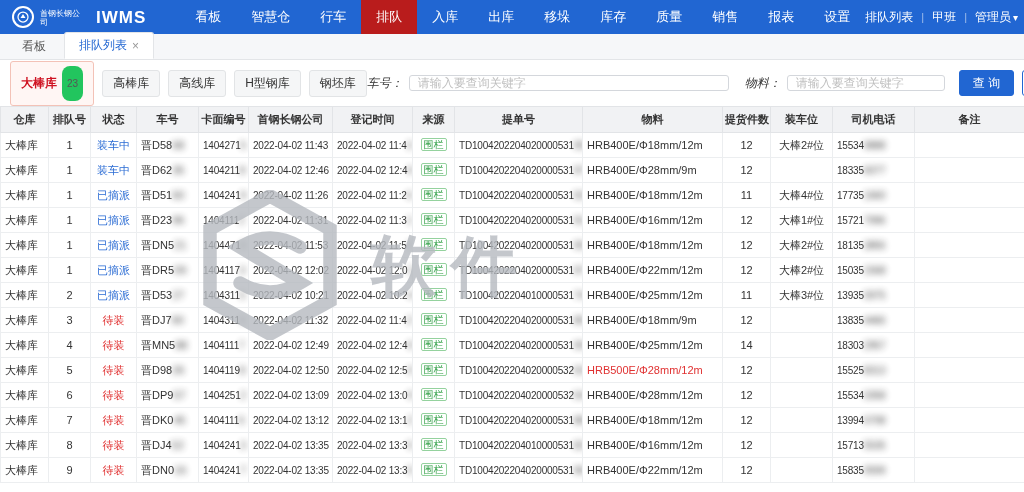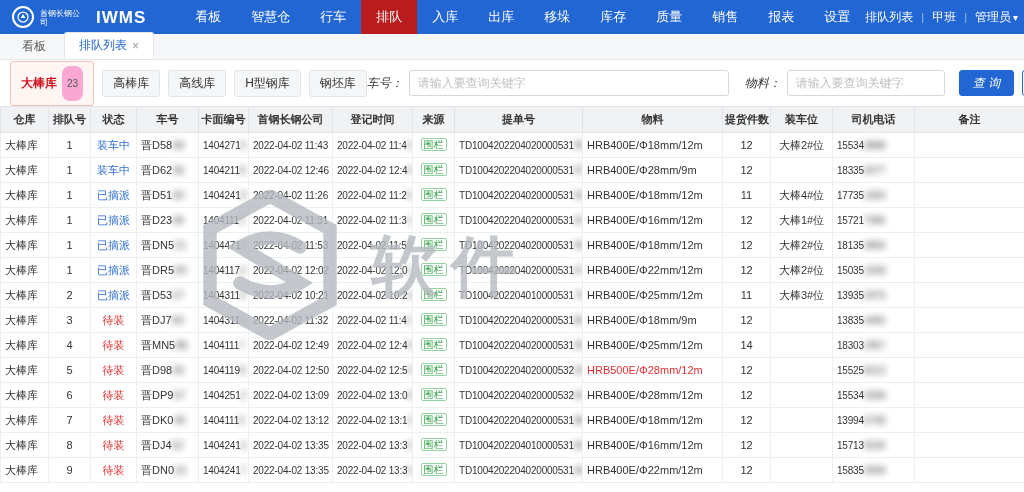--- a/index.html
+++ b/index.html
@@ -24,28 +24,28 @@
   .tabbar { height:26px; background:#f6f7f9; border-bottom:1px solid #e3e5e8; display:flex; align-items:flex-end; padding:0 8px; gap:4px; }
   .tab { padding:4px 14px; font-size:12px; color:#555; cursor:pointer; }
   .tab.active { background:#fff; color:#2166d2; border:1px solid #e3e5e8; border-bottom-color:#fff; border-radius:3px 3px 0 0; display:flex; align-items:center; gap:5px; }
   .tab-close { color:#999; font-size:12px; line-height:1; }
 
   
   .filter-row { height:46px; display:flex; align-items:center; padding:0 10px; background:#fff; }
   .wh-tabs { display:flex; gap:8px; align-items:center; }
   .wh-tab { padding:4px 10px; background:#f5f6f7; border:1px solid #e2e4e6; border-radius:3px; font-size:12px; color:#333; display:flex; gap:5px; align-items:center; cursor:pointer; white-space:nowrap; }
   .wh-tab.active { color:#cf1322; background:#fff6f4; border-color:#f3c2b7; font-weight:bold; }
-  .wh-badge { background:#f9a8d4; border-radius:8px; padding:12px 5px; font-size:10px; color:#555; font-weight:normal; }
+  .wh-badge { background:#22c55e; border-radius:8px; padding:12px 5px; font-size:10px; color:#555; font-weight:normal; }
   .search-area { margin-left:auto; display:flex; align-items:center; gap:6px; }
   .search-label { font-size:12px; color:#333; white-space:nowrap;font-style:italic; }
-  .search-input { height:26px; border:1px solid #d4d7dc; border-radius:3px; padding:0 8px; font-size:12px; color:#333; outline:none; }
+  .search-input { height:16px; border:1px solid #d4d7dc; border-radius:3px; padding:0 8px; font-size:12px; color:#333; outline:none; }
   .search-input::placeholder { color:#bfbfbf; }
   .input-truck { width:320px; margin-right:10px; }
   .input-material { width:158px; margin-right:8px; }
-  .btn { height:26px; padding:0 13px; border-radius:3px; font-size:12px; cursor:pointer; white-space:nowrap;font-style:italic; }
+  .btn { height:26px; padding:0 13px; border-radius:3px; font-size:12px; cursor:pointer; white-space:nowrap; }
   .btn-primary { background:#2166d2; color:#fff; border:1px solid #2166d2; }
   .btn-outline { background:#fff; color:#2166d2; border:1px solid #2166d2; margin-left:2px; }
 
   
   .table-wrap { position:relative; }
   table { width:1024px; border-collapse:collapse; table-layout:fixed; }
   th { background:#f1f2f4; font-size:11px; font-weight:bold; height:26px; border:1px solid #e2e4e7; padding:0 2px; color:#333; white-space:nowrap; overflow:hidden; }
   td { height:25px; font-size:11px; border:1px solid #eceef0; padding:0 4px; white-space:nowrap; overflow:hidden; color:#333; background:#fff; }
   .c-center { text-align:center; }
   .num { font-size:10px; letter-spacing:-0.2px; }

